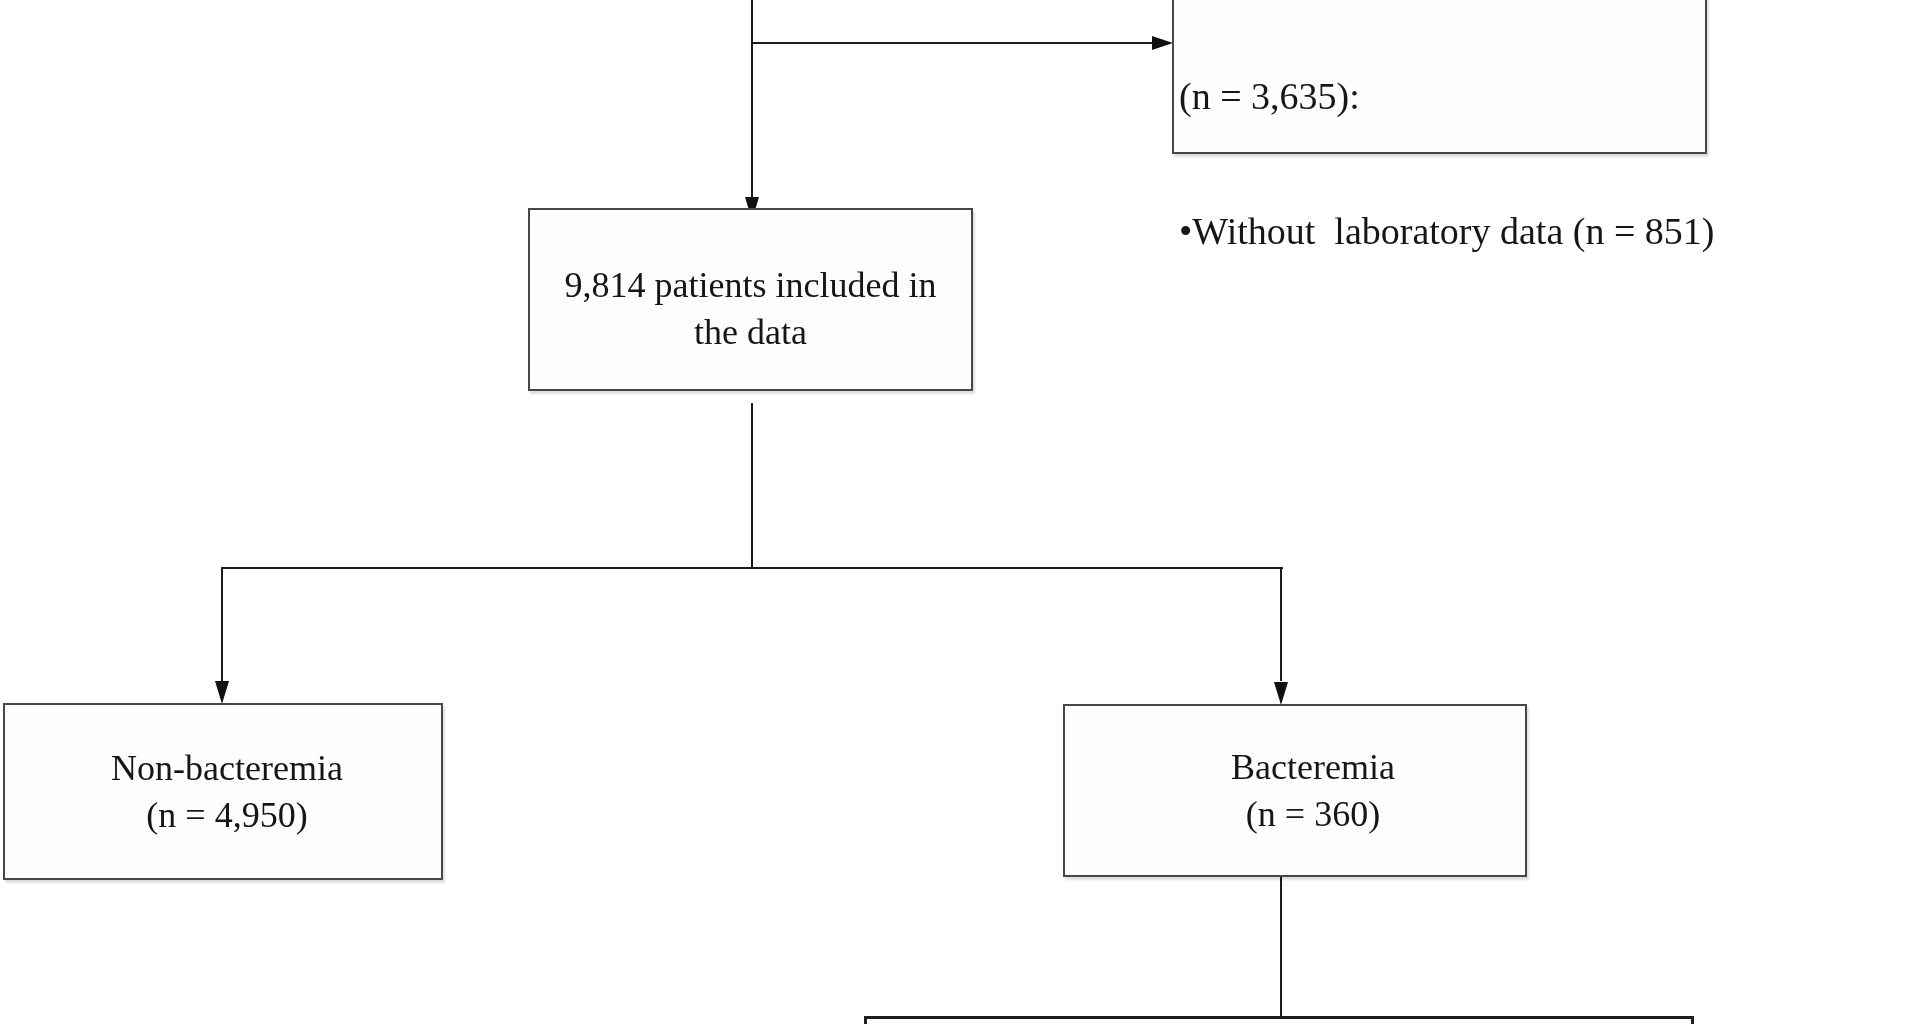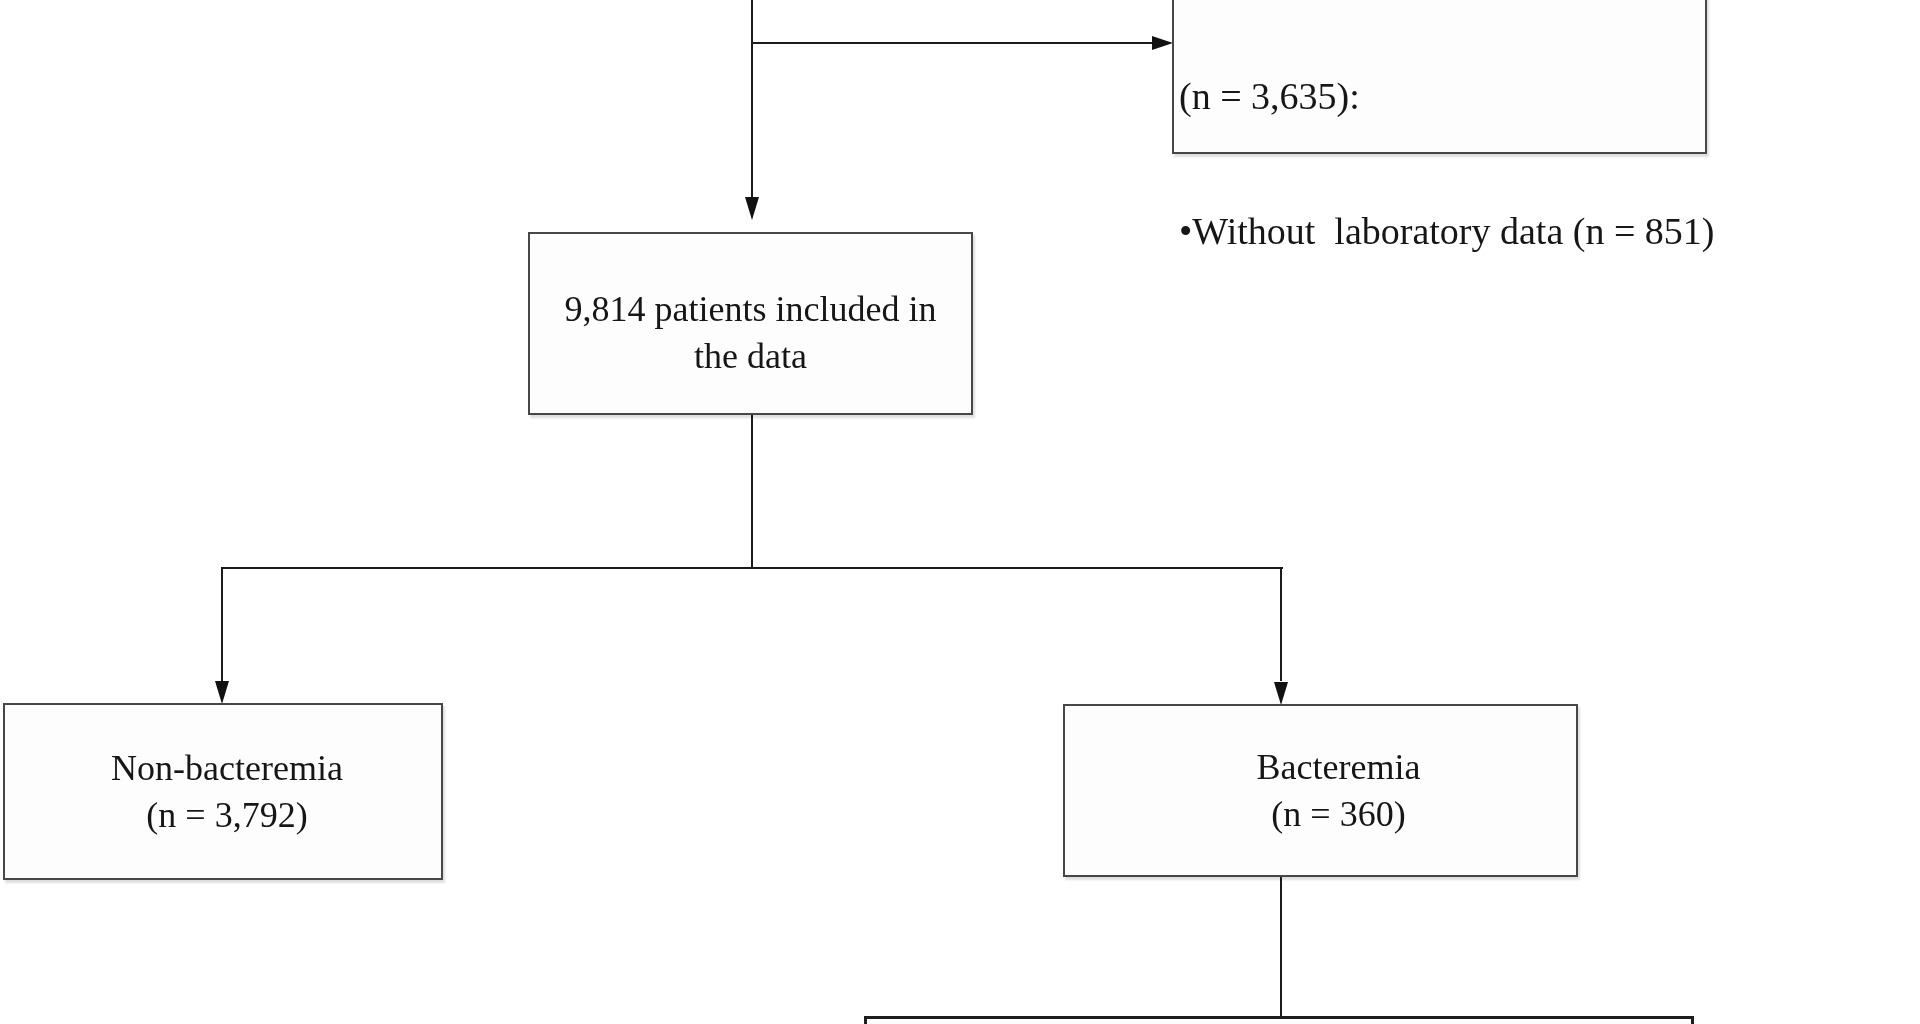--- a/index.html
+++ b/index.html
@@ -60,23 +60,23 @@
     box-shadow: 2px 3px 2px rgba(0,0,0,0.13);
     display: flex;
     flex-direction: column;
     align-items: center;
     justify-content: center;
     text-align: center;
     font-size: 36px;
     line-height: 47px;
     white-space: pre;
   }
-  .box-included   { left: 528px;  top: 232px;  width: 445px; height: 183px; padding-top: 18px; }
+  .box-included   { left: 528px;  top: 208px;  width: 445px; height: 183px; padding-top: 18px; }
   .box-nonbact    { left: 3px;    top: 703px;  width: 440px; height: 177px; padding-left: 8px; }
-  .box-bacteremia { left: 1063px; top: 704px;  width: 515px; height: 173px; padding-left: 36px; }
+  .box-bacteremia { left: 1063px; top: 704px;  width: 464px; height: 173px; padding-left: 36px; }
 
   .box-exclusion {
     position: absolute;
     box-sizing: border-box;
     left: 1172px; top: -84px;
     width: 535px; height: 238px;
     background: #fdfdfd;
     border: 2px solid #474747;
     box-shadow: 2px 3px 2px rgba(0,0,0,0.13);
     padding: 66px 4px 0 5px;
@@ -118,21 +118,21 @@
     <div>•Without  laboratory data (n = 851)</div>
   </div>
 
   <div class="fbox box-included">
     <div>9,814 patients included in</div>
     <div>the data</div>
   </div>
 
   <div class="fbox box-nonbact">
     <div>Non-bacteremia</div>
-    <div>(n = 3,792)</div>
+    <div>(n = 4,950)</div>
   </div>
 
   <div class="fbox box-bacteremia">
     <div>Bacteremia</div>
     <div>(n = 360)</div>
   </div>
 
   <div class="box-bottom"></div>
 
 </div>

